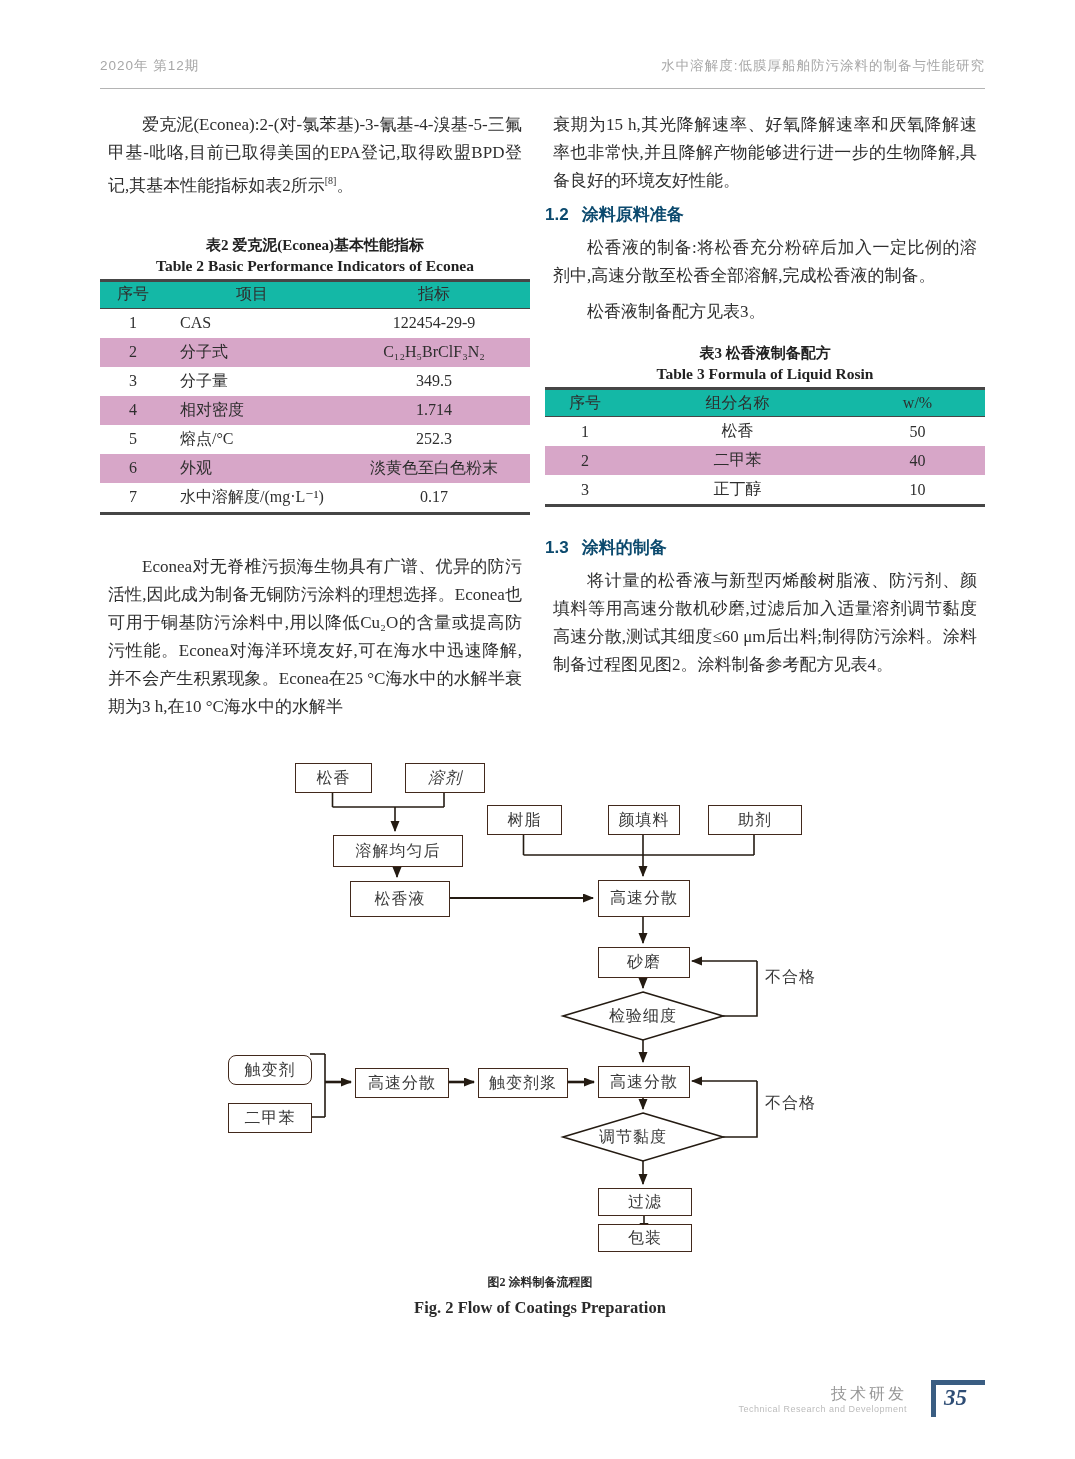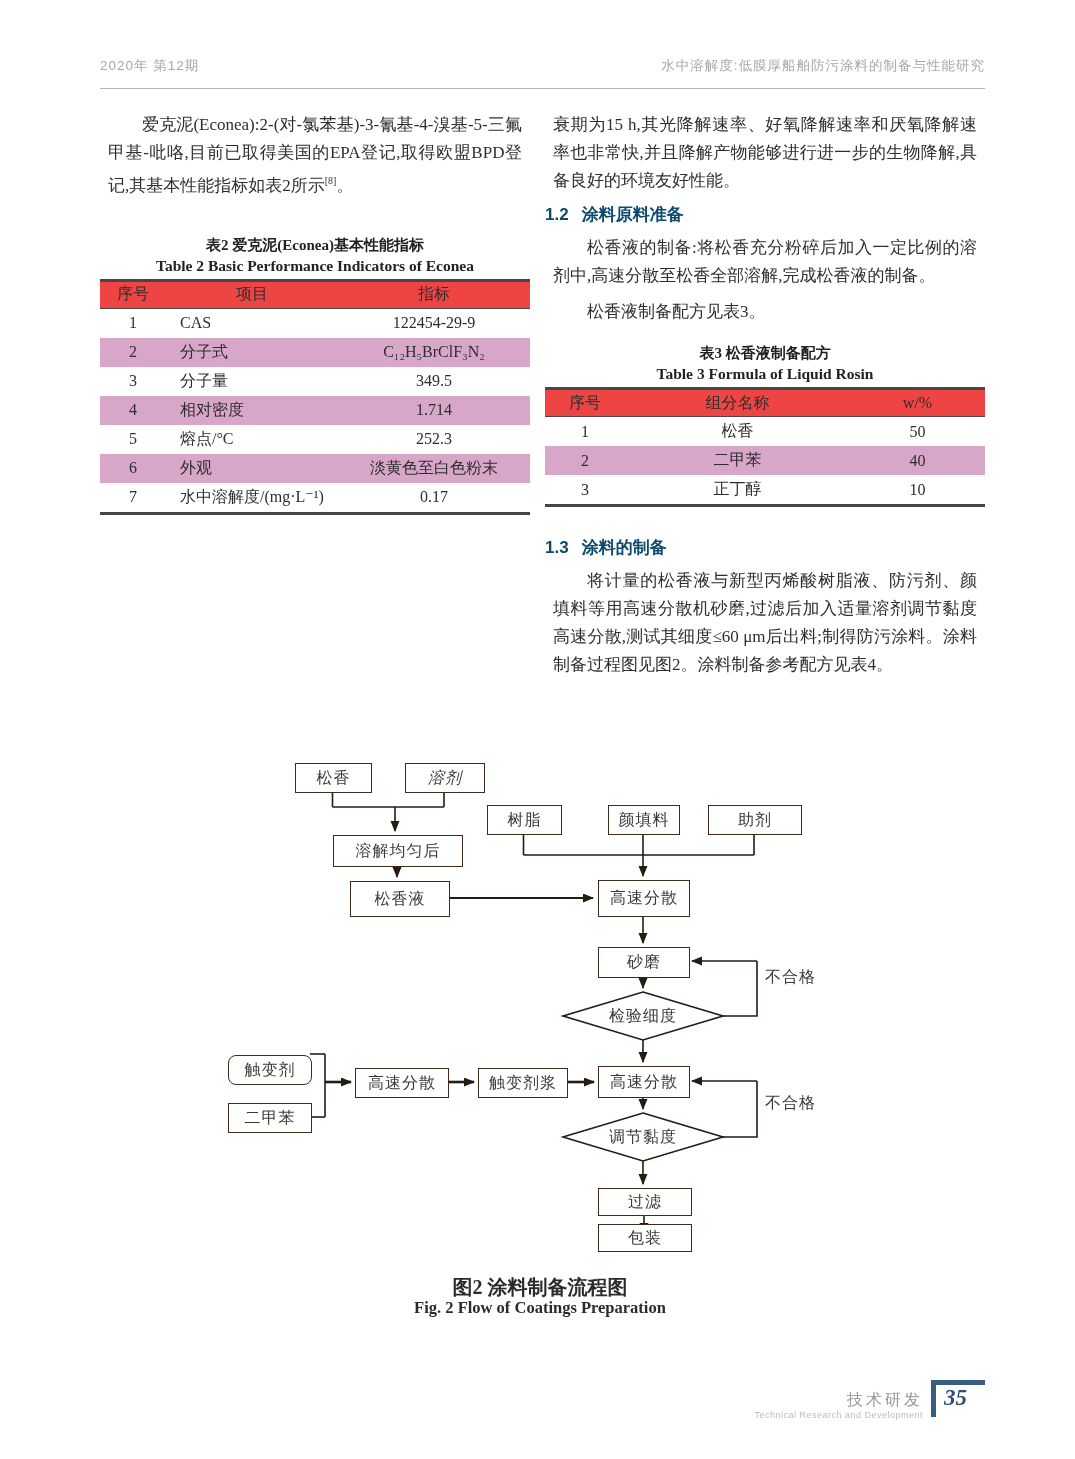--- a/index.html
+++ b/index.html
@@ -25,21 +25,21 @@
   }
   p.indent{text-indent:2em;}
   sup{font-size:10px;}
   
   .tbl-title-zh{margin:36px 0 0 0;text-align:center;font-size:15px;font-weight:bold;color:#222;}
   .tbl-title-en{margin:2px 0 4px 0;text-align:center;font-size:15.5px;font-weight:bold;color:#222;}
   table.ptable{
     width:100%;border-collapse:collapse;font-size:16px;color:#2e2e2e;
     border-top:3px solid #464646;border-bottom:3px solid #464646;
   }
-  table.ptable thead tr{background:#ef4444;border-bottom:1.5px solid #464646;}
+  table.ptable thead tr{background:#14b8a6;border-bottom:1.5px solid #464646;}
   table.ptable th{font-weight:normal;height:26px;padding:0;text-align:center;}
   table.ptable td{height:29px;padding:0;text-align:center;vertical-align:middle;}
   table.ptable tr.alt{background:#d7a6c8;}
   table.ptable td.item{text-align:left;padding-left:14px;}
   .t2-spacer{height:30px;}
   .t3-title-zh{margin-top:18px;}
   
   .sec-head{
     display:flex;gap:13px;align-items:baseline;
     margin:7px 0 5px 0;
@@ -57,27 +57,27 @@
     font-size:16px;color:#3a3a3a;letter-spacing:1px;
   }
   .fc-dlabel{
     position:absolute;z-index:1;display:flex;align-items:center;justify-content:center;
     font-size:16px;color:#3a3a3a;letter-spacing:1px;background:transparent;
   }
   .fc-fail{
     position:absolute;z-index:1;font-size:16px;color:#3a3a3a;letter-spacing:1px;
   }
   .fig-cap-zh{position:absolute;top:1274px;left:205px;width:670px;text-align:center;
-    font-size:20px;font-weight:bold;color:#2b2b2b;}
+    font-size:12px;font-weight:bold;color:#2b2b2b;}
   .fig-cap-en{position:absolute;top:1298px;left:205px;width:670px;text-align:center;
     font-size:16.5px;font-weight:bold;color:#2b2b2b;}
   
   .page-footer{
     position:absolute;top:1378px;right:90px;
-    display:flex;align-items:flex-end;gap:8px;
+    display:flex;align-items:center;gap:24px;
   }
   .footer-text{text-align:right;font-family:"Liberation Sans","DejaVu Sans",sans-serif;}
   .footer-zh{font-size:16px;color:#969696;letter-spacing:3px;line-height:20px;}
   .footer-en{font-size:9px;color:#bcbcbc;letter-spacing:0.5px;}
   .page-num-wrap{position:relative;width:54px;height:42px;}
   .pn-bar-top{position:absolute;top:2px;left:0;width:54px;height:5px;background:#3a5d82;}
   .pn-bar-left{position:absolute;top:2px;left:0;width:5px;height:37px;background:#3a5d82;}
   .pn-number{
     position:absolute;left:13px;top:7px;
     font-family:"Liberation Serif","DejaVu Serif",serif;
@@ -147,20 +147,21 @@
         </tr>
         <tr>
           <td>7</td>
           <td class="item">水中溶解度/(mg·L⁻¹)</td>
           <td>0.17</td>
         </tr>
       </tbody>
     </table>
 
     <div class="t2-spacer"></div>
+    <p class="body-par indent">Econea对无脊椎污损海生物具有广谱、优异的防污活性,因此成为制备无铜防污涂料的理想选择。Econea也可用于铜基防污涂料中,用以降低Cu₂O的含量或提高防污性能。Econea对海洋环境友好,可在海水中迅速降解,并不会产生积累现象。Econea在25 °C海水中的水解半衰期为3 h,在10 °C海水中的水解半</p>
   </div>
 
   <div class="col-right">
     <p class="body-par">衰期为15 h,其光降解速率、好氧降解速率和厌氧降解速率也非常快,并且降解产物能够进行进一步的生物降解,具备良好的环境友好性能。</p>
 
     <div class="sec-head">
       <span>1.2</span>
       <span>涂料原料准备</span>
     </div>
 
@@ -272,21 +273,21 @@
   <div class="fc-box" style="left:403px;top:50px;width:70px;height:28px;">颜填料</div>
   <div class="fc-box" style="left:503px;top:50px;width:92px;height:28px;">助剂</div>
   <div class="fc-box" style="left:393px;top:125px;width:90px;height:35px;">高速分散</div>
   <div class="fc-box" style="left:393px;top:192px;width:90px;height:29px;">砂磨</div>
   <div class="fc-dlabel" style="left:378px;top:249px;width:120px;height:24px;">检验细度</div>
   <div class="fc-box" style="left:23px;top:300px;width:82px;height:28px;border-radius:8px;">触变剂</div>
   <div class="fc-box" style="left:23px;top:348px;width:82px;height:28px;">二甲苯</div>
   <div class="fc-box" style="left:150px;top:313px;width:92px;height:28px;">高速分散</div>
   <div class="fc-box" style="left:273px;top:313px;width:88px;height:28px;">触变剂浆</div>
   <div class="fc-box" style="left:393px;top:311px;width:90px;height:30px;">高速分散</div>
-  <div class="fc-dlabel" style="left:378px;top:370px;width:120px;height:24px;">调节黏度</div>
+  <div class="fc-dlabel" style="left:368px;top:370px;width:120px;height:24px;">调节黏度</div>
   <div class="fc-box" style="left:393px;top:433px;width:92px;height:26px;">过滤</div>
   <div class="fc-box" style="left:393px;top:469px;width:92px;height:26px;font-family:Liberation Serif, serif;">包装</div>
   <div class="fc-fail" style="left:560px;top:212px;">不合格</div>
   <div class="fc-fail" style="left:560px;top:338px;">不合格</div>
 </div>
 
 <div class="fig-cap-zh">图2  涂料制备流程图</div>
 <div class="fig-cap-en">Fig. 2   Flow of Coatings Preparation</div>
 
 <div class="page-footer">

